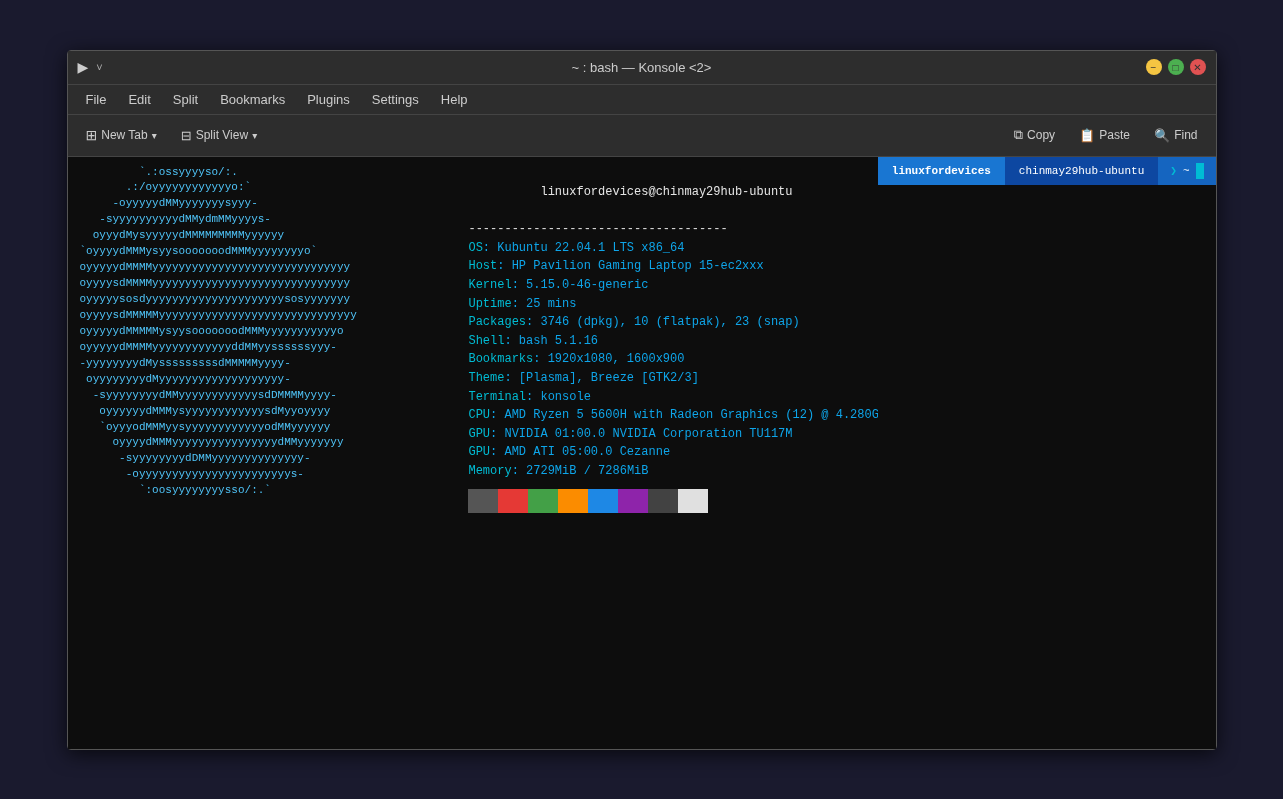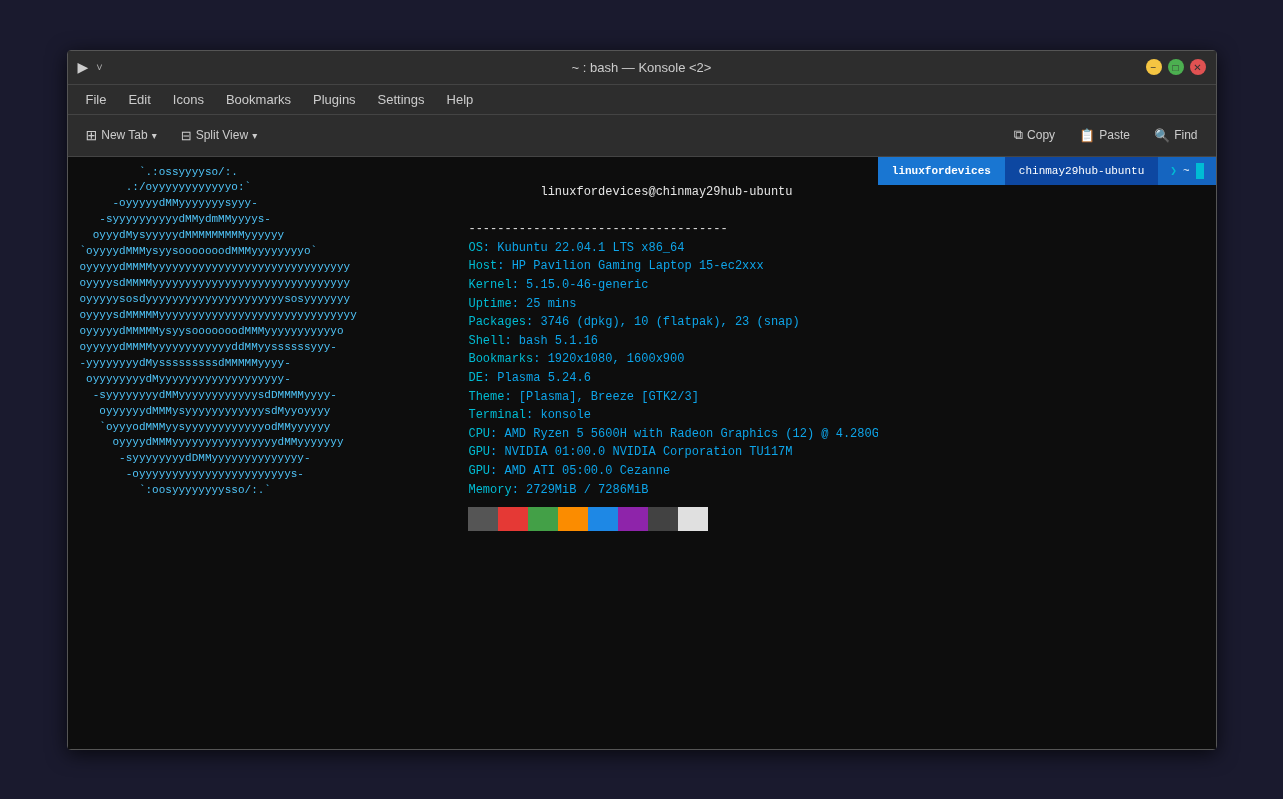--- a/index.html
+++ b/index.html
@@ -221,21 +221,21 @@
     <div class="titlebar-controls">
       <button class="titlebar-btn btn-min">−</button>
       <button class="titlebar-btn btn-max">□</button>
       <button class="titlebar-btn btn-close">✕</button>
     </div>
   </div>
 
   <div class="menu-bar">
     <span class="menu-item">File</span>
     <span class="menu-item">Edit</span>
-    <span class="menu-item">Icons</span>
+    <span class="menu-item">Split</span>
     <span class="menu-item">Bookmarks</span>
     <span class="menu-item">Plugins</span>
     <span class="menu-item">Settings</span>
     <span class="menu-item">Help</span>
   </div>
 
   <div class="toolbar">
     <button class="toolbar-btn">
       <span style="font-size:14px;">⊞</span>
       <span>New Tab</span>
@@ -293,21 +293,20 @@
           <span class="cyan">linuxfordevices@chinmay29hub-ubuntu</span>
         </div>
         <div class="sysinfo-line">------------------------------------</div>
         <div class="sysinfo-line"><span class="label">OS</span><span class="value">: Kubuntu 22.04.1 LTS x86_64</span></div>
         <div class="sysinfo-line"><span class="label">Host</span><span class="value">: HP Pavilion Gaming Laptop 15-ec2xxx</span></div>
         <div class="sysinfo-line"><span class="label">Kernel</span><span class="value">: 5.15.0-46-generic</span></div>
         <div class="sysinfo-line"><span class="label">Uptime</span><span class="value">: 25 mins</span></div>
         <div class="sysinfo-line"><span class="label">Packages</span><span class="value">: 3746 (dpkg), 10 (flatpak), 23 (snap)</span></div>
         <div class="sysinfo-line"><span class="label">Shell</span><span class="value">: bash 5.1.16</span></div>
         <div class="sysinfo-line"><span class="label">Bookmarks</span><span class="value">: 1920x1080, 1600x900</span></div>
-        <div class="sysinfo-line"><span class="label">DE</span><span class="value">: Plasma 5.24.6</span></div>
         <div class="sysinfo-line"><span class="label">Theme</span><span class="value">: [Plasma], Breeze [GTK2/3]</span></div>
         <div class="sysinfo-line"><span class="label">Terminal</span><span class="value">: konsole</span></div>
         <div class="sysinfo-line"><span class="label">CPU</span><span class="value">: AMD Ryzen 5 5600H with Radeon Graphics (12) @ 4.280GH</span></div>
         <div class="sysinfo-line"><span class="label">GPU</span><span class="value">: NVIDIA 01:00.0 NVIDIA Corporation TU117M</span></div>
         <div class="sysinfo-line"><span class="label">GPU</span><span class="value">: AMD ATI 05:00.0 Cezanne</span></div>
         <div class="sysinfo-line"><span class="label">Memory</span><span class="value">: 2729MiB / 7286MiB</span></div>
 
         <div class="color-blocks" id="color-blocks-container">
         <div class="color-block" style="background: rgb(85, 85, 85);"></div>
             <div class="color-block" style="background: rgb(229, 57, 53);"></div>

